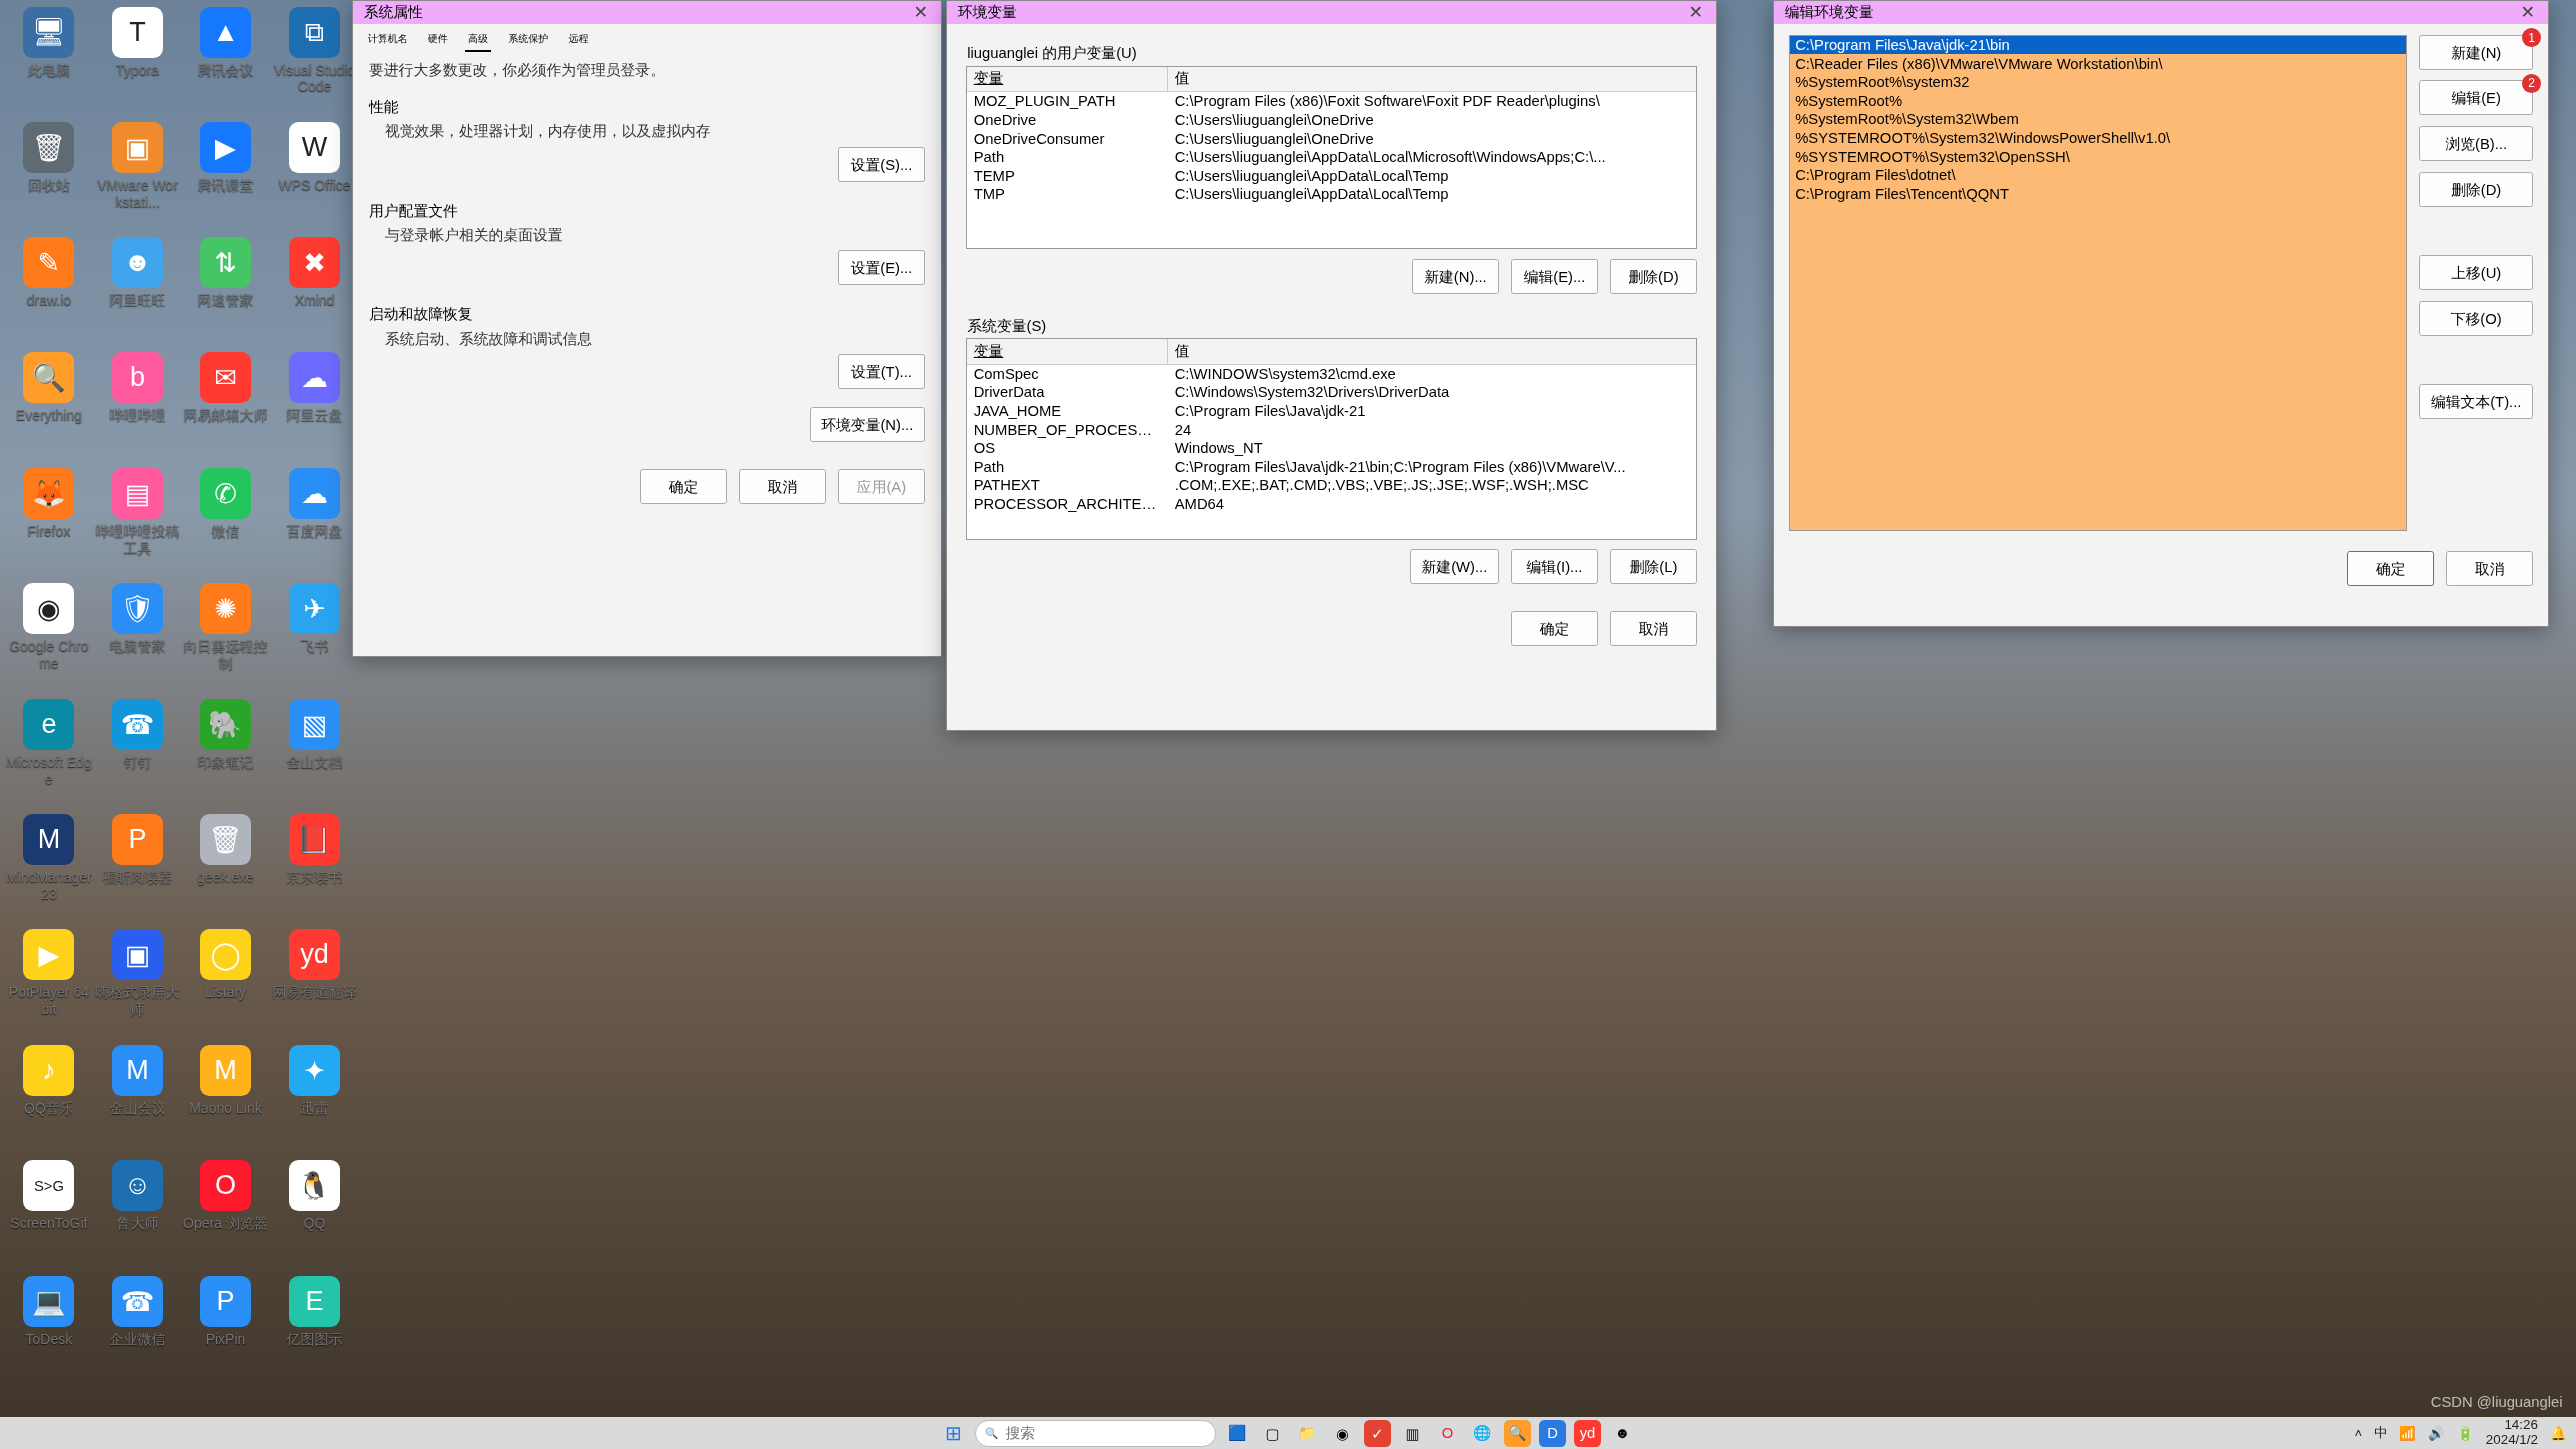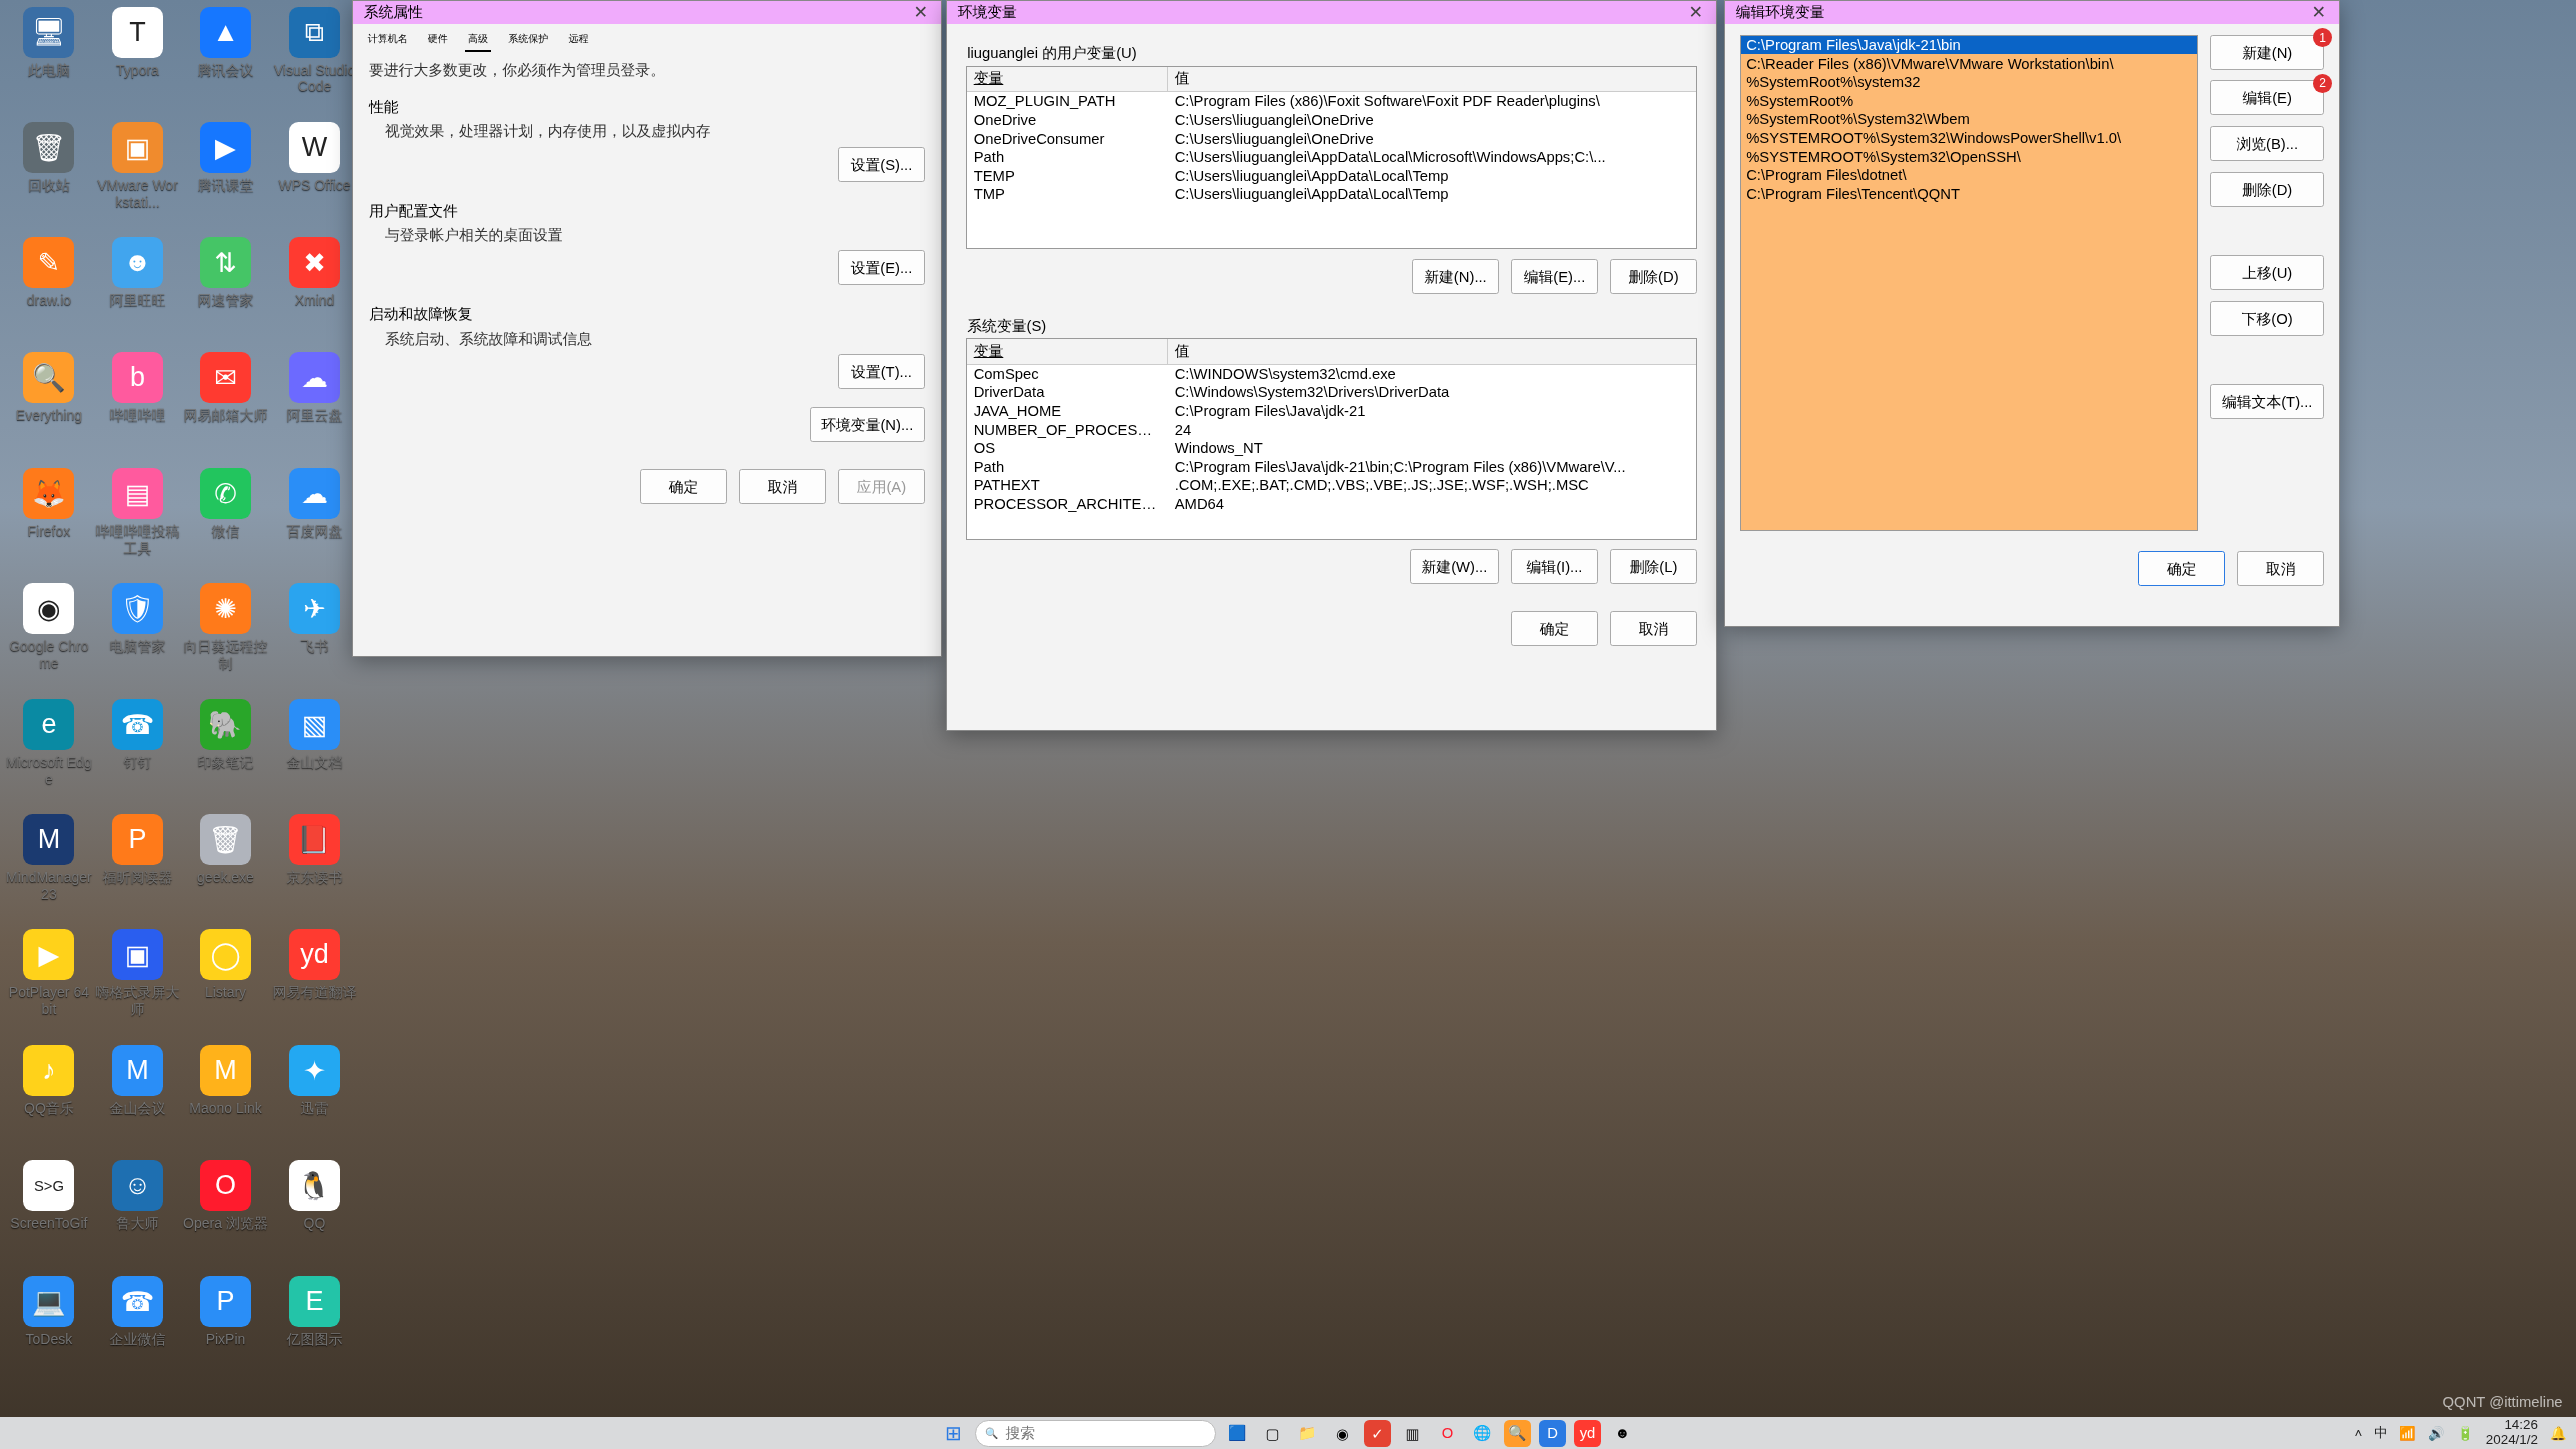--- a/index.html
+++ b/index.html
@@ -394,21 +394,21 @@
       <span class="btn">删除(L)</span>
     </div>
 
     <div class="btn-row" style="margin-top:27px">
       <span class="btn">确定</span>
       <span class="btn">取消</span>
     </div>
   </div>
 </div>
 
-<div class="dlg" style="left:1724px; top:0px; width:616px; height:627px;">
+<div class="dlg" style="left:1773px; top:0px; width:776px; height:627px;">
   <div class="dlg-title">
     <span>编辑环境变量</span>
     <span class="x">✕</span>
   </div>
   <div style="padding:10.7px 14.8px; display:flex; gap:12px;">
     <div class="path-list" style="flex:1; height:496px; position:relative;" id="plist">
         <div class="prow sel">C:\Program Files\Java\jdk-21\bin</div>
         <div class="prow">C:\Reader Files (x86)\VMware\VMware Workstation\bin\</div>
         <div class="prow">%SystemRoot%\system32</div>
         <div class="prow">%SystemRoot%</div>
@@ -435,21 +435,21 @@
       <div style="height:27px"></div>
       <span class="btn" style="width:100%">编辑文本(T)...</span>
     </div>
   </div>
   <div class="btn-row" style="padding: 0 14.8px 12px 0;">
     <span class="btn primary">确定</span>
     <span class="btn">取消</span>
   </div>
 </div>
 
-<div class="watermark">QQNT @ittimeline</div>
+<div class="watermark">CSDN @liuguanglei</div>
 
 <div class="taskbar">
   <div class="center">
     <span class="tb-ic" style="color:#2a7ae2;font-size:20px">⊞</span>
     <div class="search">
       <span>🔍</span>
       <input placeholder="搜索" style="">
     </div>
     <span class="tb-ic">🟦</span>
     <span class="tb-ic">▢</span>

